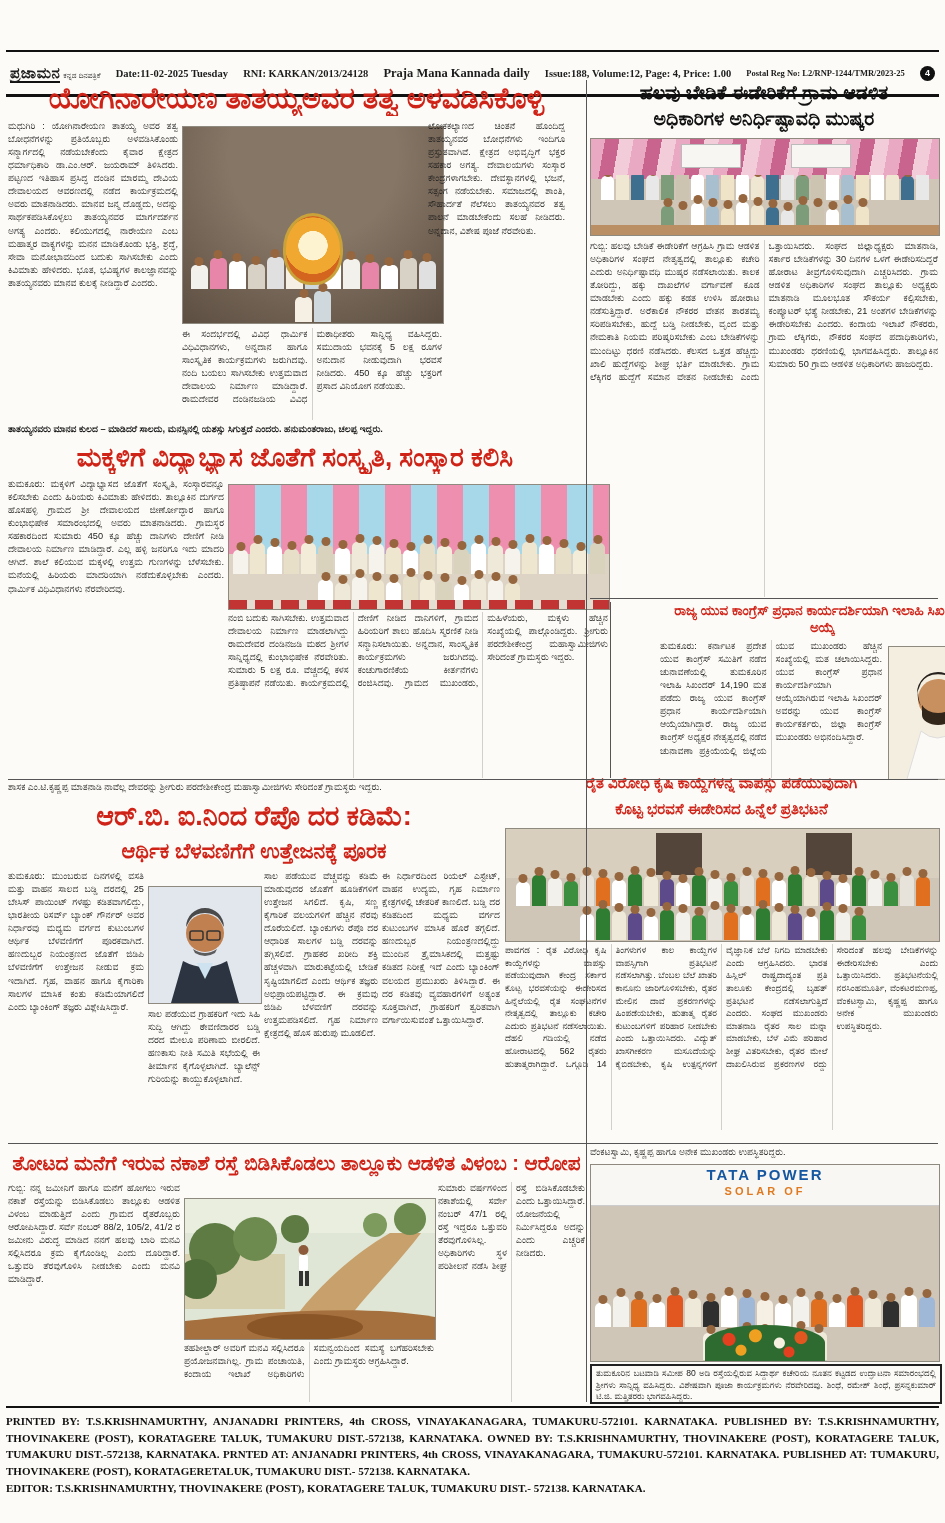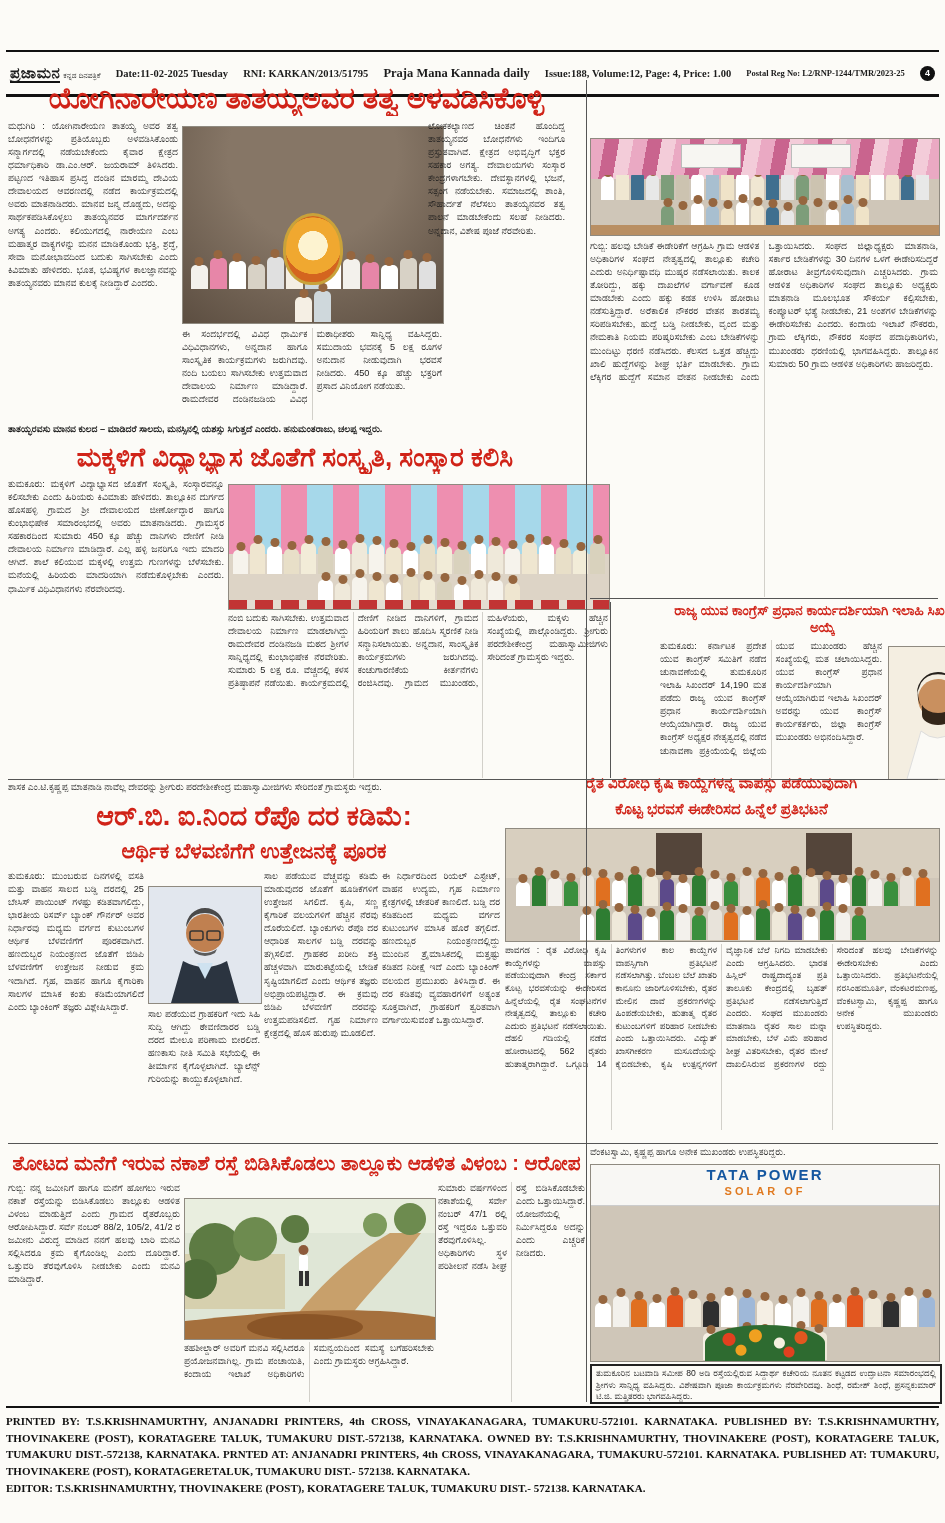--- a/index.html
+++ b/index.html
@@ -77,21 +77,21 @@
   .footer .ed{margin-top:1px;}
 </style>
 </head>
 <body>
 
 <div class="page">
 
   <div class="abs masthead">
     <span><span class="mh-logo">ಪ್ರಜಾಮನ</span><span class="mh-tag">ಕನ್ನಡ ದಿನಪತ್ರಿಕೆ</span></span>
     <span class="mh-item">Date:11-02-2025 Tuesday</span>
-    <span class="mh-item">RNI: KARKAN/2013/51795</span>
+    <span class="mh-item">RNI: KARKAN/2013/24128</span>
     <span class="mh-name">Praja Mana Kannada daily</span>
     <span class="mh-item">Issue:188, Volume:12, Page: 4, Price: 1.00</span>
     <span class="mh-item mh-postal">Postal Reg No: L2/RNP-1244/TMR/2023-25</span>
     <span class="badge">4</span>
   </div>
 
   <div class="abs" style="left:8px;top:80px;width:577px;height:358px;">
     <div class="abs h-red" style="left:0;top:0;width:577px;height:36px;font-size:29px;line-height:36px;">ಯೋಗಿನಾರೇಯಣ ತಾತಯ್ಯಅವರ ತತ್ವ ಅಳವಡಿಸಿಕೊಳ್ಳಿ</div>
     <div class="abs bt" style="left:0;top:40px;width:170px;height:302px;">ಮಧುಗಿರಿ : ಯೋಗಿನಾರೇಯಣ ತಾತಯ್ಯ ಅವರ ತತ್ವ ಬೋಧನೆಗಳನ್ನು ಪ್ರತಿಯೊಬ್ಬರು ಅಳವಡಿಸಿಕೊಂಡು ಸನ್ಮಾರ್ಗದಲ್ಲಿ ನಡೆಯಬೇಕೆಂದು ಕೈವಾರ ಕ್ಷೇತ್ರದ ಧರ್ಮಾಧಿಕಾರಿ ಡಾ.ಎಂ.ಆರ್. ಜಯರಾಮ್ ತಿಳಿಸಿದರು. ಪಟ್ಟಣದ ಇತಿಹಾಸ ಪ್ರಸಿದ್ಧ ದಂಡಿನ ಮಾರಮ್ಮ ದೇವಿಯ ದೇವಾಲಯದ ಆವರಣದಲ್ಲಿ ನಡೆದ ಕಾರ್ಯಕ್ರಮದಲ್ಲಿ ಅವರು ಮಾತನಾಡಿದರು. ಮಾನವ ಜನ್ಮ ದೊಡ್ಡದು, ಅದನ್ನು ಸಾರ್ಥಕಪಡಿಸಿಕೊಳ್ಳಲು ತಾತಯ್ಯನವರ ಮಾರ್ಗದರ್ಶನ ಅಗತ್ಯ ಎಂದರು. ಕಲಿಯುಗದಲ್ಲಿ ನಾರೇಯಣ ಎಂಬ ಮಹಾತ್ಮರ ವಾಕ್ಯಗಳನ್ನು ಮನನ ಮಾಡಿಕೊಂಡು ಭಕ್ತಿ, ಶ್ರದ್ಧೆ, ಸೇವಾ ಮನೋಭಾವದಿಂದ ಬದುಕು ಸಾಗಿಸಬೇಕು ಎಂದು ಕಿವಿಮಾತು ಹೇಳಿದರು. ಭೂತ, ಭವಿಷ್ಯಗಳ ಕಾಲಜ್ಞಾನವನ್ನು ತಾತಯ್ಯನವರು ಮಾನವ ಕುಲಕ್ಕೆ ನೀಡಿದ್ದಾರೆ ಎಂದರು.</div>
     <div class="photo ph1" style="left:174px;top:46px;width:260px;height:196px;">
@@ -109,24 +109,28 @@
           <span class="person" style="background: rgb(255, 255, 255); height: 23.8px;"></span>
           <span class="person" style="background: rgb(216, 210, 198); height: 30.3333px;"></span>
           <span class="person" style="background: rgb(224, 224, 224); height: 27.5333px;"></span>
           <span class="person" style="background: rgb(245, 239, 228); height: 24.7333px;"></span>
           <span class="person" style="background: rgb(207, 216, 220); height: 31.2667px;"></span>
         </div>
       <div class="garland"></div>
     </div>
     <div class="abs bt" style="left:420px;top:40px;width:137px;height:302px;">ಲೋಕಕಲ್ಯಾಣದ ಚಿಂತನೆ ಹೊಂದಿದ್ದ ತಾತಯ್ಯನವರ ಬೋಧನೆಗಳು ಇಂದಿಗೂ ಪ್ರಸ್ತುತವಾಗಿವೆ. ಕ್ಷೇತ್ರದ ಅಭಿವೃದ್ಧಿಗೆ ಭಕ್ತರ ಸಹಕಾರ ಅಗತ್ಯ. ದೇವಾಲಯಗಳು ಸಂಸ್ಕಾರ ಕೇಂದ್ರಗಳಾಗಬೇಕು. ದೇವಸ್ಥಾನಗಳಲ್ಲಿ ಭಜನೆ, ಸತ್ಸಂಗ ನಡೆಯಬೇಕು. ಸಮಾಜದಲ್ಲಿ ಶಾಂತಿ, ಸೌಹಾರ್ದತೆ ನೆಲೆಸಲು ತಾತಯ್ಯನವರ ತತ್ವ ಪಾಲನೆ ಮಾಡಬೇಕೆಂದು ಸಲಹೆ ನೀಡಿದರು. ಅನ್ನದಾನ, ವಿಶೇಷ ಪೂಜೆ ನೆರವೇರಿತು.</div>
     <div class="abs bt cols2" style="left:174px;top:248px;width:260px;height:92px;">ಈ ಸಂದರ್ಭದಲ್ಲಿ ವಿವಿಧ ಧಾರ್ಮಿಕ ವಿಧಿವಿಧಾನಗಳು, ಅನ್ನದಾನ ಹಾಗೂ ಸಾಂಸ್ಕೃತಿಕ ಕಾರ್ಯಕ್ರಮಗಳು ಜರುಗಿದವು. ನಂದಿ ಬಯಲು ಸಾಗಿಸಬೇಕು ಉತ್ತಮವಾದ ದೇವಾಲಯ ನಿರ್ಮಾಣ ಮಾಡಿದ್ದಾರೆ. ರಾಮದೇವರ ದಂಡಿನಜಡಿಯ ವಿವಿಧ ಮಠಾಧೀಶರು ಸಾನ್ನಿಧ್ಯ ವಹಿಸಿದ್ದರು. ಸಮುದಾಯ ಭವನಕ್ಕೆ 5 ಲಕ್ಷ ರೂಗಳ ಅನುದಾನ ನೀಡುವುದಾಗಿ ಭರವಸೆ ನೀಡಿದರು. 450 ಕ್ಕೂ ಹೆಚ್ಚು ಭಕ್ತರಿಗೆ ಪ್ರಸಾದ ವಿನಿಯೋಗ ನಡೆಯಿತು.</div>
-    <div class="abs tail" style="left:0;top:344px;width:577px;height:14px;">ತಾತಯ್ಭರವಸು ಮಾನವ ಕುಲದ – ಮಾಡಿದರೆ ಸಾಲದು, ಮನಸ್ಸಿನಲ್ಲಿ ಯಶಸ್ಸು ಸಿಗುತ್ತದೆ ಎಂದರು.        ಹನುಮಂತರಾಜು, ಚಲಪ್ಪ ಇದ್ದರು.</div>
+    <div class="abs tail" style="left:0;top:344px;width:577px;height:14px;">ತಾತಯ್ಯನವರು ಮಾನವ ಕುಲದ – ಮಾಡಿದರೆ ಸಾಲದು, ಮನಸ್ಸಿನಲ್ಲಿ ಯಶಸ್ಸು ಸಿಗುತ್ತದೆ ಎಂದರು.        ಹನುಮಂತರಾಜು, ಚಲಪ್ಪ ಇದ್ದರು.</div>
   </div>
 
   <div class="abs" style="left:590px;top:80px;width:348px;height:517px;">
+    <div class="abs h-blk" style="left:0;top:0;width:348px;height:54px;font-size:19px;line-height:26px;">
+      <span>ಹಲವು ಬೇಡಿಕೆ ಈಡೇರಿಕೆಗೆ ಗ್ರಾಮ ಆಡಳಿತ</span><br>
+      <span>ಅಧಿಕಾರಿಗಳ ಅನಿರ್ಧಿಷ್ಟಾವಧಿ ಮುಷ್ಕರ</span>
+    </div>
     <div class="photo ph2" style="left:0;top:58px;width:348px;height:96px;">
       <div class="drape"></div>
       <div class="banner" style="left:90px;"></div>
       <div class="banner" style="left:200px;"></div>
       <div class="crowd">
           <span class="person" style="background: rgb(255, 255, 255); height: 23.8px;"></span>
           <span class="person" style="background: rgb(240, 231, 210); height: 30.3333px;"></span>
           <span class="person" style="background: rgb(63, 111, 143); height: 27.5333px;"></span>
           <span class="person" style="background: rgb(232, 232, 232); height: 24.7333px;"></span>
           <span class="person" style="background: rgb(125, 157, 122); height: 31.2667px;"></span>

